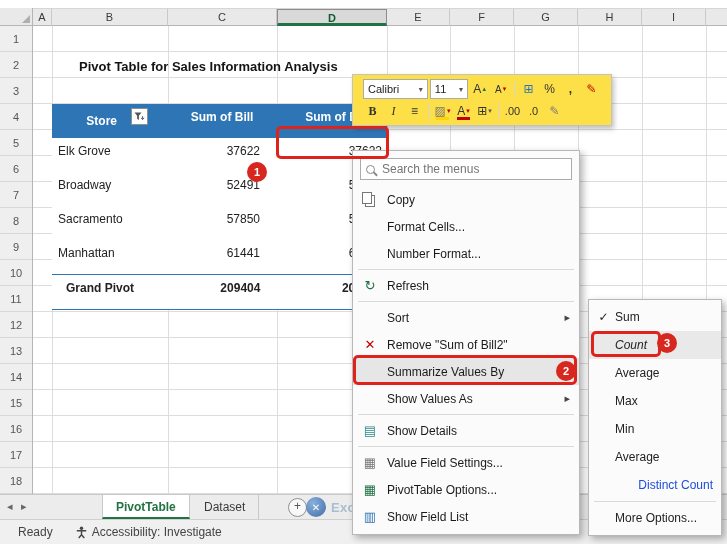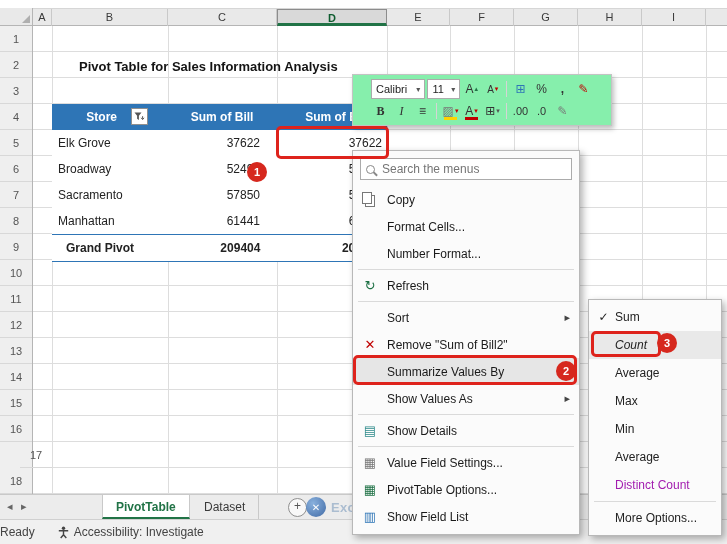--- a/index.html
+++ b/index.html
@@ -21,35 +21,35 @@
     border-right:1px solid #B5B5B5;z-index:3;box-sizing:border-box;}
   .row-h{position:absolute;left:0;width:32px;height:26px;line-height:26px;text-align:center;
     font-size:11px;color:#555;border-bottom:1px solid #D8D8D8;box-sizing:border-box;}
   
   .gridarea{position:absolute;left:33px;top:26px;width:694px;height:468px;z-index:1;
     background:repeating-linear-gradient(to bottom,#fff 0 25px,#DDDDDD 25px 26px);}
   .vline{position:absolute;top:0;bottom:0;width:1px;background:#DDDDDD;}
   .sheet-title{position:absolute;left:79px;top:59px;font-size:13px;font-weight:bold;color:#141414;z-index:2;}
   
   .pivot{position:absolute;left:52px;top:104px;width:335px;z-index:2;font-size:12px;}
-  .p-row{display:flex;height:26px;line-height:26px;background:#fff;gap:24px;}
+  .p-row{display:flex;height:34px;line-height:26px;background:#fff;gap:24px;}
   .p-store{width:116px;padding-left:6px;box-sizing:border-box;}
   .p-bill{width:109px;text-align:right;padding-right:9px;box-sizing:border-box;}
   .p-bill2{width:110px;text-align:right;padding-right:5px;box-sizing:border-box;}
   .p-head{background:#2E75B6;color:#fff;font-weight:bold;}
   .p-head .p-store{display:flex;align-items:center;justify-content:center;position:relative;padding-left:0;}
   .p-head .p-bill,.p-head .p-bill2{text-align:center;padding:0;}
   .p-total{font-weight:bold;border-top:1px solid #2E75B6;border-bottom:1px solid #2E75B6;}
   .p-total .p-store{padding-left:14px;}
   .filter-btn{position:absolute;right:3px;top:4px;width:17px;height:17px;background:#fff;
     border:1px solid #8F8F8F;display:flex;align-items:center;justify-content:center;box-sizing:border-box;}
   
-  .mini-toolbar{position:absolute;left:352px;top:74px;width:260px;height:52px;background:#86efac;
+  .mini-toolbar{position:absolute;left:352px;top:74px;width:260px;height:52px;background:#fde047;
     border:1px solid #C3C3C3;box-shadow:2px 3px 5px rgba(0,0,0,.25);z-index:6;
-    padding:3px 18px;box-sizing:border-box;}
+    padding:3px 10px;box-sizing:border-box;}
   .mt-row{display:flex;align-items:center;height:22px;gap:2px;}
   .mt-select{border:1px solid #ABABAB;background:#fff;height:18px;display:flex;align-items:center;
     font-size:11px;padding:0 4px;gap:5px;color:#222;}
   .mt-btn{min-width:19px;height:19px;display:flex;align-items:center;justify-content:center;
     font-size:12px;color:#333;position:relative;}
   .mt-btn .tiny{font-size:7px;color:#C00000;margin-left:1px;}
   .mt-btn .tiny.grn{color:#217346;}
   .mt-b{font-weight:bold;font-family:"Liberation Serif","DejaVu Serif",serif;}
   .mt-i{font-style:italic;font-family:"Liberation Serif","DejaVu Serif",serif;}
   .colorbar{position:absolute;left:3px;bottom:1px;width:13px;height:3px;}
@@ -73,21 +73,21 @@
   .ctx-sep{height:1px;background:#DADADA;margin:2px 5px;}
   .icon-copy{width:8px;height:10px;border:1px solid #777;background:#fff;
     box-shadow:3px 3px 0 -1px #fff,3px 3px 0 0 #777;margin:-3px 4px 0 -2px;}
   .ic-green{color:#1E7145;} .ic-red{color:#C00000;} .ic-blue{color:#2E75B6;}
   .ic-teal{color:#2E8B8B;} .ic-gray{color:#777;}
   
   .sub{position:absolute;left:588px;top:299px;width:134px;background:#FBFBFB;border:1px solid #B8B8B8;
     box-shadow:3px 3px 7px rgba(0,0,0,.3);z-index:8;padding:3px 0;box-sizing:border-box;font-size:12px;}
   .sub-item{height:28px;display:flex;align-items:center;padding:0 8px 0 6px;}
   .sub-item.hov{background:#E9E9E9;font-style:italic;}
-  .sub-item.dis{color:#a21caf;}
+  .sub-item.dis{color:#1d4ed8;justify-content:flex-end;}
   .sub-check{width:17px;text-align:center;margin-right:3px;font-size:12px;color:#222;flex:none;}
   
   .redbox{position:absolute;border:3px solid #DE231C;border-radius:5px;z-index:20;pointer-events:none;box-sizing:border-box;}
   #rb-cell{left:276px;top:126px;width:113px;height:33px;}
   #rb-summarize{left:353px;top:355px;width:224px;height:30px;}
   #rb-count{left:591px;top:331px;width:70px;height:26px;}
   .badge{position:absolute;width:20px;height:20px;border-radius:50%;background:#D6281E;color:#fff;
     font-size:11px;font-weight:bold;display:flex;align-items:center;justify-content:center;z-index:21;}
   #badge1{left:247px;top:162px;}
   #badge2{left:556px;top:361px;}
@@ -101,21 +101,21 @@
   .tab.active{background:#fff;color:#217346;font-weight:bold;border-left:1px solid #C9C9C9;
     border-bottom:2px solid #217346;box-sizing:border-box;}
   .add-sheet{position:absolute;left:288px;top:3px;width:17px;height:17px;border:1px solid #8F8F8F;
     border-radius:50%;background:#F8F8F8;color:#555;font-size:12px;line-height:15px;text-align:center;}
   .watermark{position:absolute;left:306px;top:496px;height:22px;display:flex;align-items:center;gap:5px;z-index:4;opacity:.9;}
   .wm-logo{width:20px;height:20px;border-radius:50%;background:radial-gradient(circle at 35% 32%,#7FABDC,#2F5D9E);
     color:#fff;font-size:10px;display:flex;align-items:center;justify-content:center;}
   .wm-text{font-size:13px;font-weight:bold;color:#A5B8CE;letter-spacing:.3px;}
   .statusbar{position:absolute;left:0;top:519px;width:727px;height:25px;background:#F0F0F0;
     border-top:1px solid #D0D0D0;display:flex;align-items:center;font-size:12px;color:#444;z-index:3;box-sizing:border-box;}
-  .sb-ready{margin-left:0;}
+  .sb-ready{margin-left:18px;}
   .sb-acc{margin-left:22px;display:flex;align-items:center;gap:4px;}
 </style>
 </head>
 <body>
 
 <div class="colbar" id="colheads">
     <div class="col-h" style="left: 33px; width: 19px;">A</div>
     <div class="col-h" style="left: 52px; width: 116px;">B</div>
     <div class="col-h" style="left: 168px; width: 109px;">C</div>
     <div class="col-h sel" style="left: 277px; width: 110px;">D</div>
@@ -136,21 +136,21 @@
     <div class="row-h" style="top: 156px;">7</div>
     <div class="row-h" style="top: 182px;">8</div>
     <div class="row-h" style="top: 208px;">9</div>
     <div class="row-h" style="top: 234px;">10</div>
     <div class="row-h" style="top: 260px;">11</div>
     <div class="row-h" style="top: 286px;">12</div>
     <div class="row-h" style="top: 312px;">13</div>
     <div class="row-h" style="top: 338px;">14</div>
     <div class="row-h" style="top: 364px;">15</div>
     <div class="row-h" style="top: 390px;">16</div>
-    <div class="row-h" style="top: 416px; margin-left: 20px;">17</div>
+    <div class="row-h" style="top: 416px;">17</div>
     <div class="row-h" style="top: 442px;">18</div>
   </div>
 <div class="gridarea" id="gridarea">
     <div class="vline" style="left: 19px;"></div>
     <div class="vline" style="left: 135px;"></div>
     <div class="vline" style="left: 244px;"></div>
     <div class="vline" style="left: 354px;"></div>
     <div class="vline" style="left: 417px;"></div>
     <div class="vline" style="left: 481px;"></div>
     <div class="vline" style="left: 545px;"></div>

